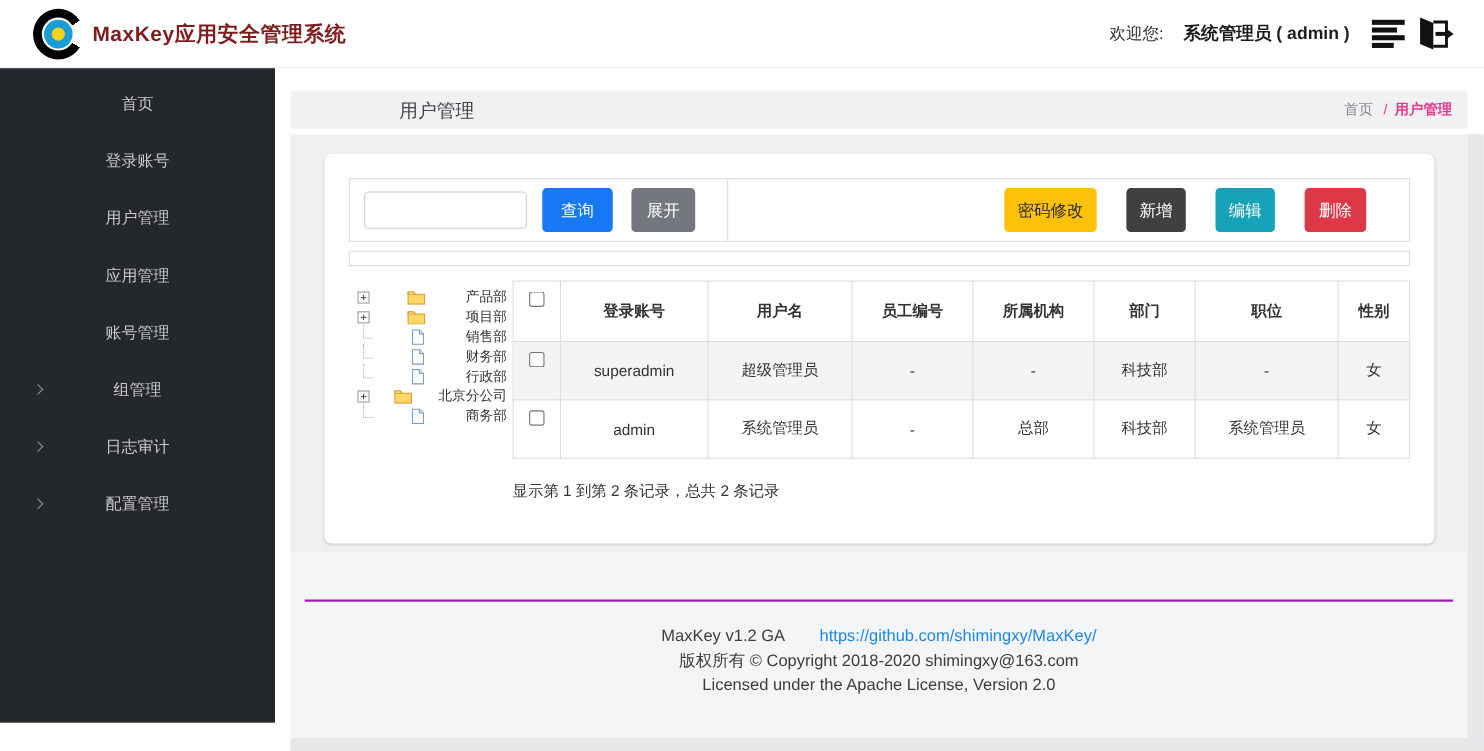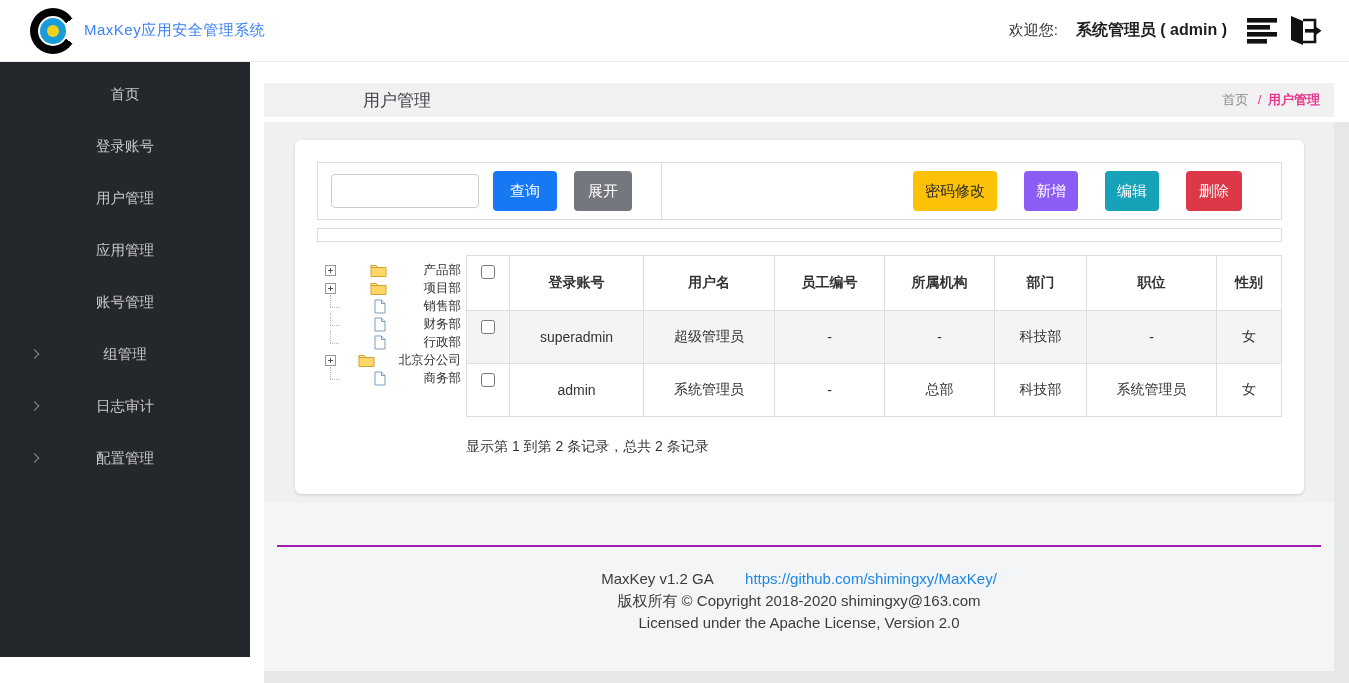--- a/index.html
+++ b/index.html
@@ -8,21 +8,21 @@
 
   
   .header { height:62px; border-bottom:1px solid #e9e9e9; display:flex; align-items:center;
     padding:0 26px 0 30px; background:#fff; }
   .logo { position:relative; width:46px; height:46px; margin-right:8px; flex:none; }
   .logo .c { position:absolute; inset:0; border-radius:50%;
     background:conic-gradient(#000 0 58deg, transparent 58deg 122deg, #000 122deg 360deg); }
   .logo .w { position:absolute; left:8px; top:8px; width:30px; height:30px; border-radius:50%; background:#fff; }
   .logo .b { position:absolute; left:10px; top:10px; width:26px; height:26px; border-radius:50%; background:#199cd8; }
   .logo .y { position:absolute; left:17px; top:17px; width:12px; height:12px; border-radius:50%; background:#f3d21c; }
-  .app-title { font-size:15px; font-weight:normal; color:#3b82f6; letter-spacing:.5px; }
+  .app-title { font-size:19px; font-weight:bold; color:#7f1d1d; letter-spacing:.5px; }
   .header-right { margin-left:auto; display:flex; align-items:center; }
   .welcome { font-size:15px; color:#333; margin-right:18px; }
   .username { font-size:16px; font-weight:bold; color:#1d1d1f; margin-right:16px; }
   .hicon { display:flex; align-items:center; cursor:pointer; margin-left:4px; }
 
   
   .layout { display:flex; height:621px; }
   .sidebar { width:250px; flex:none; background:#24272b; height:595px; padding-top:6px; }
   .side-item { height:52px; display:flex; align-items:center; justify-content:center;
     position:relative; color:#c6c8ca; font-size:14.5px; cursor:pointer; }
@@ -53,21 +53,21 @@
   .search-cell { width:343px; flex:none; display:flex; align-items:center; padding-left:13px; }
   .search-input { width:148px; height:34px; border:1px solid #ccc; border-radius:4px;
     margin-right:14px; padding:0 8px; font-size:14px; font-family:inherit; }
   .btn { border:none; border-radius:4px; font-size:15px; color:#fff; cursor:pointer;
     font-family:inherit; height:40px; display:inline-flex; align-items:center; }
   .btn-query { background:#1678f2; padding:0 17px; margin-right:17px; }
   .btn-expand { background:#74777d; padding:0 14px; }
   .actions { flex:1; border-left:1px solid #ddd; display:flex; align-items:center;
     justify-content:flex-end; gap:27px; padding-right:39px; }
   .btn-warning { background:#fdc107; color:#2b2b2b; padding:0 12px; }
-  .btn-green { background:#8b5cf6; padding:0 12px; }
+  .btn-green { background:#404040; padding:0 12px; }
   .btn-teal { background:#16a2b8; padding:0 12px; }
   .btn-red { background:#dc3848; padding:0 13px; }
 
   .thin-strip { border:1px solid #ddd; height:14px; margin-top:8px; }
 
   .content-row { display:flex; align-items:flex-start; margin-top:13px; }
   .tree { width:146px; flex:none; padding:6px 0 0 8px; font-size:12.5px; color:#333; }
   .tree-row { display:flex; align-items:center; height:18px; cursor:pointer; white-space:nowrap;justify-content:space-between; }
   .expander { width:11px; height:11px; flex:none; border:1px solid #999; background:#fff;
     position:relative; margin-right:3px; }

